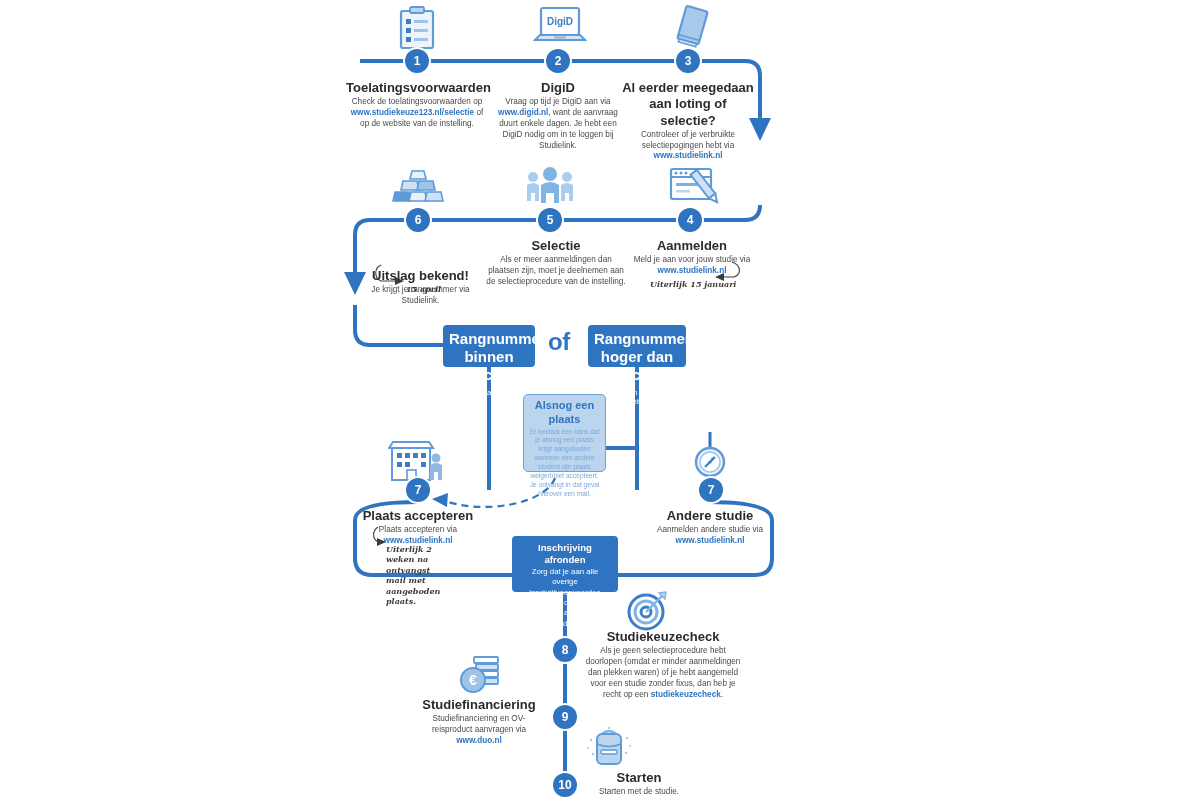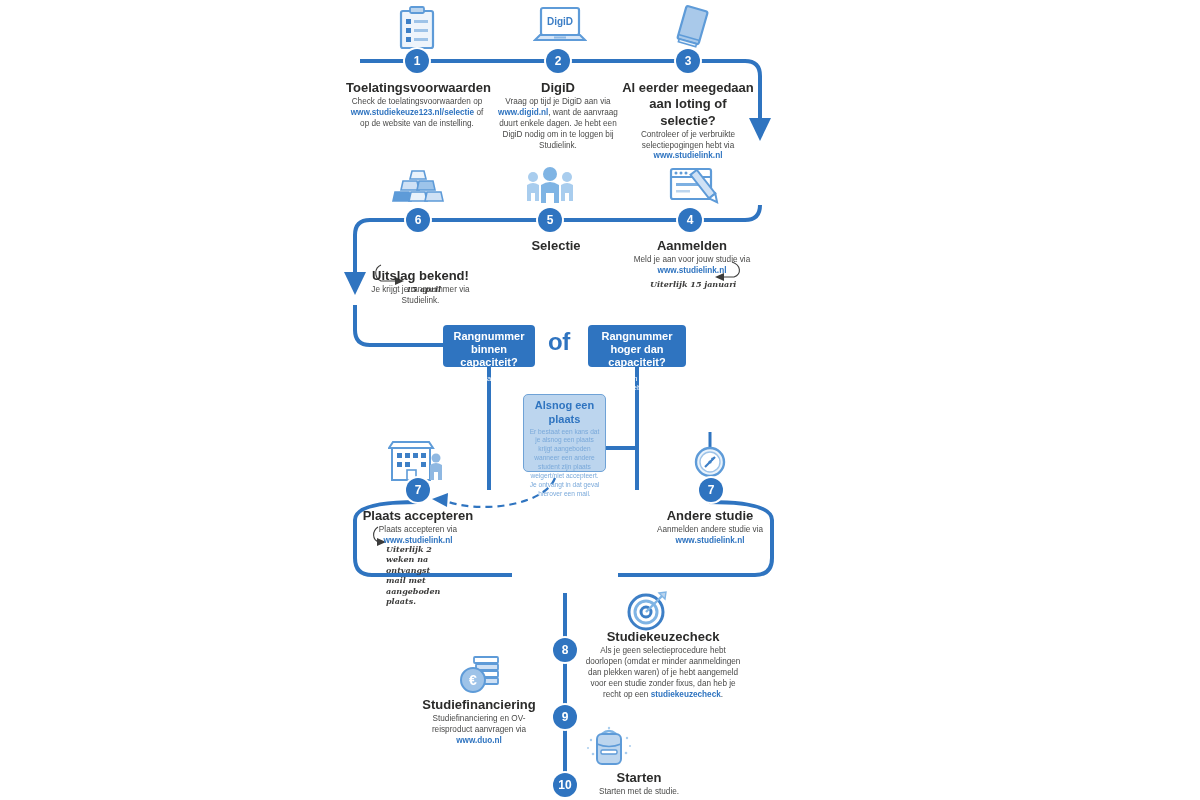--- a/index.html
+++ b/index.html
@@ -60,21 +60,21 @@
   
   .dbox{
     position:absolute;
     background:#2f74c0;
     border-radius:4px;
     color:#ffffff;
     text-align:center;
     padding:5px 6px 6px;
     box-sizing:border-box;
   }
-  .dbox .t{display:block;font-weight:bold;font-size:11px;line-height:1.2;}
+  .dbox .t{display:block;font-weight:bold;font-size:15px;line-height:1.2;}
   .dbox .s{display:block;font-size:7.6px;line-height:1.25;margin-top:4px;}
   .of{
     position:absolute;
     font-size:24px;font-weight:bold;color:#2f74c0;
     letter-spacing:-0.5px;
   }
   .softbox{
     position:absolute;
     background:#bcd5ee;
     border:1.4px solid #6fa2d6;
@@ -341,20 +341,21 @@
       <span class="h">Aanmelden</span>
       <span>Meld je aan voor jouw studie via </span><span class="lnk">www.studielink.nl</span><span></span>
     </div>
     <div class="note" style="left:650px;top:271px;">Uiterlijk 15 januari</div>
   </div>
 
   <div class="node">
     <div class="circle" style="left:538px;top:208px;">5</div>
     <div class="txt" style="left:486px;top:238px;width:140px;">
       <span class="h">Selectie</span>
+      <span>Als er meer aanmeldingen dan plaatsen zijn, moet je deelnemen aan de selectieprocedure van de instelling.</span>
     </div>
   </div>
 
   <div class="node">
     <div class="circle" style="left:406px;top:208px;">6</div>
     <div class="txt" style="left:368px;top:238px;width:105px;margin-top:30px;">
       <span class="h">Uitslag bekend!</span>
       <span>Je krijgt je rangnummer via Studielink.</span>
     </div>
     <div class="note" style="left:406px;top:276px;">15 april</div>
@@ -390,20 +391,24 @@
   </div>
 
   <div class="node">
     <div class="circle" style="left:699px;top:478px;">7</div>
     <div class="txt" style="left:650px;top:508px;width:120px;">
       <span class="h">Andere studie</span>
       <span>Aanmelden andere studie via </span><span class="lnk">www.studielink.nl</span>
     </div>
   </div>
 
+  <div class="bigbox" style="left:512px;top:536px;width:106px;height:56px;">
+    <span class="t">Inschrijving afronden</span>
+    <span class="s">Zorg dat je aan alle overige inschrijfvoorwaarden voldoet om zo je inschrijving af te kunnen ronden.</span>
+  </div>
 
   <div class="node">
     <div class="circle" style="left:553px;top:638px;">8</div>
     <div class="txt" style="left:582px;top:629px;width:162px;text-align:center;">
       <span class="h">Studiekeuzecheck</span>
       <span>Als je geen selectieprocedure hebt doorlopen (omdat er minder aanmeldingen dan plekken waren) of je hebt aangemeld voor een studie zonder fixus, dan heb je recht op een </span><span class="lnk">studiekeuzecheck</span><span>.</span>
     </div>
   </div>
 
   <div class="node">

